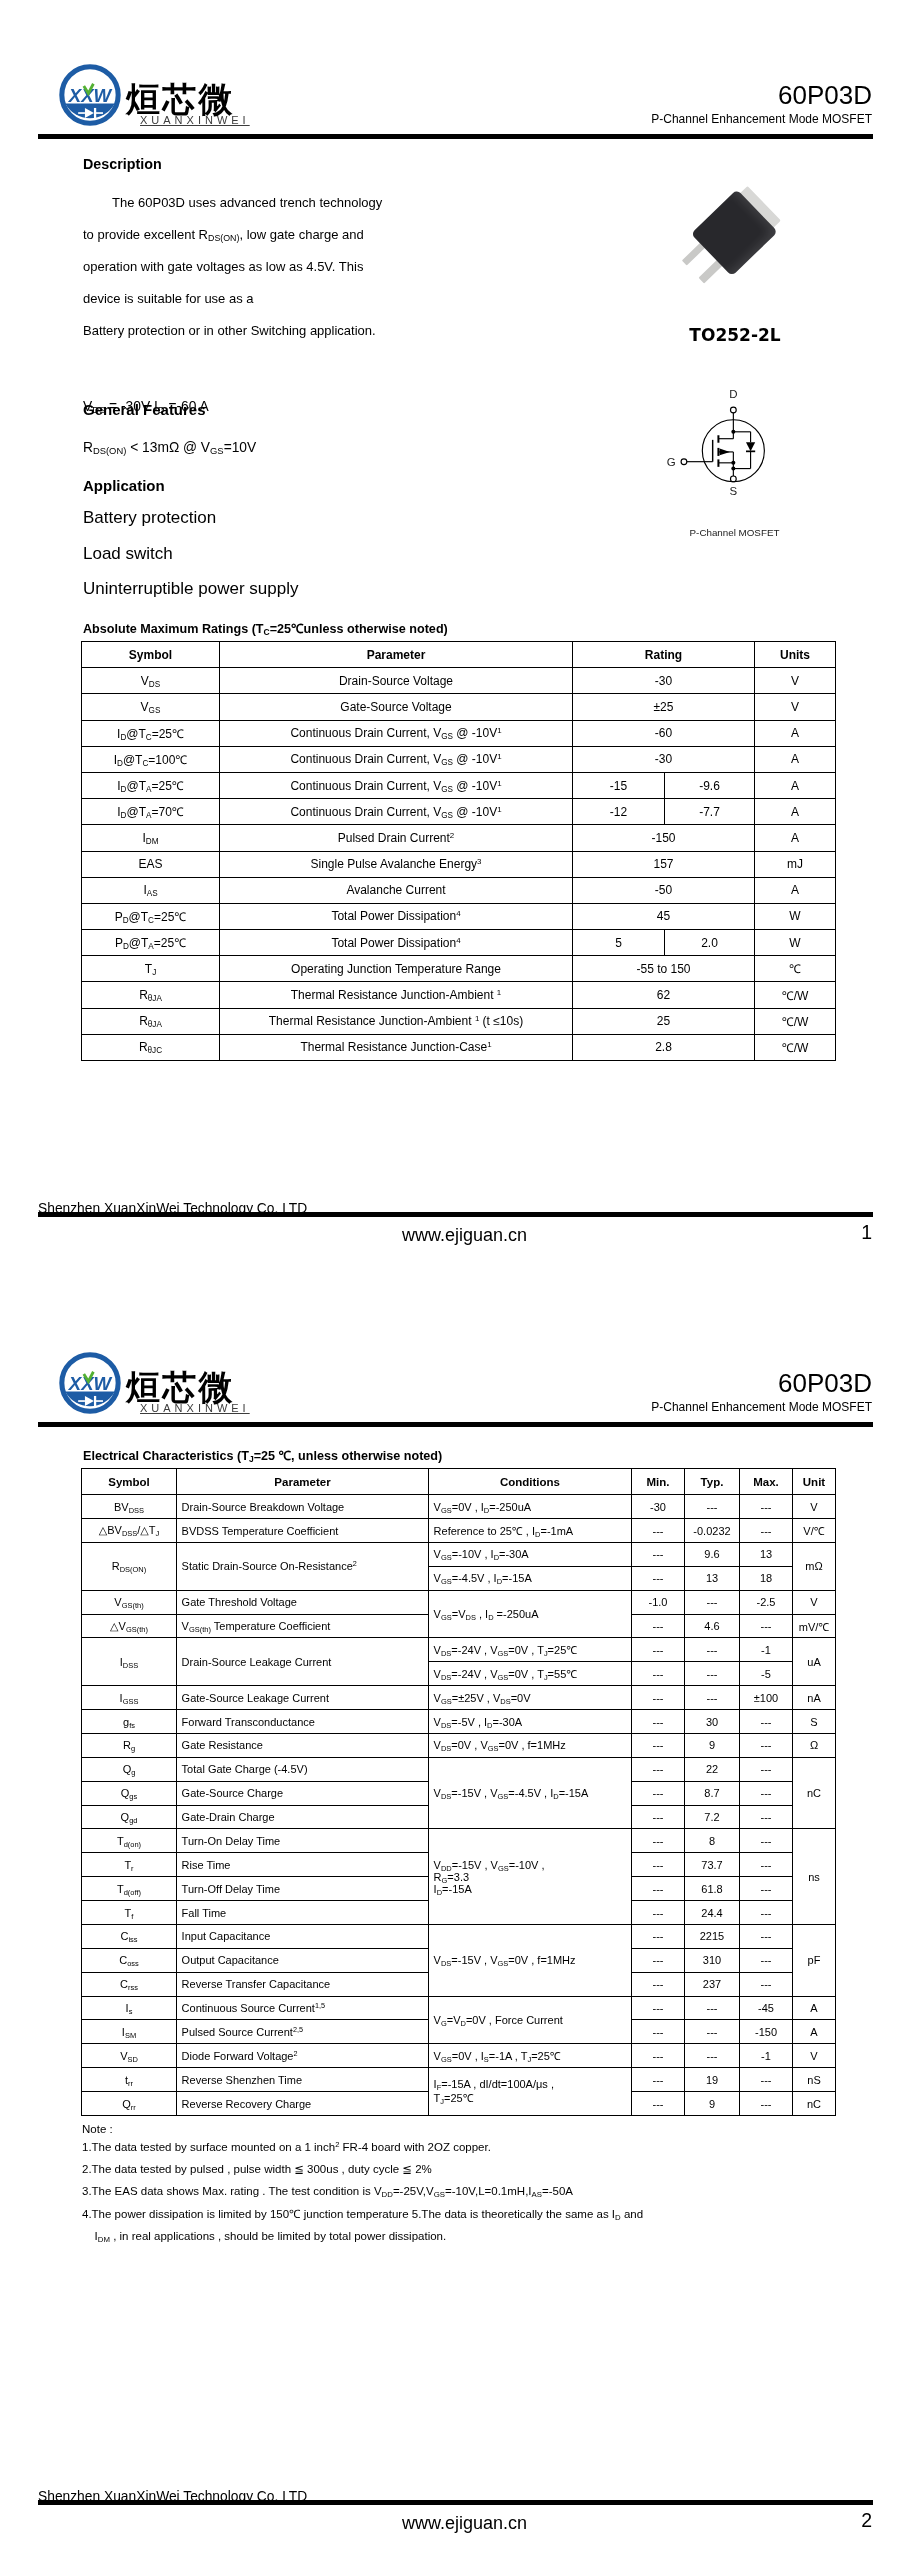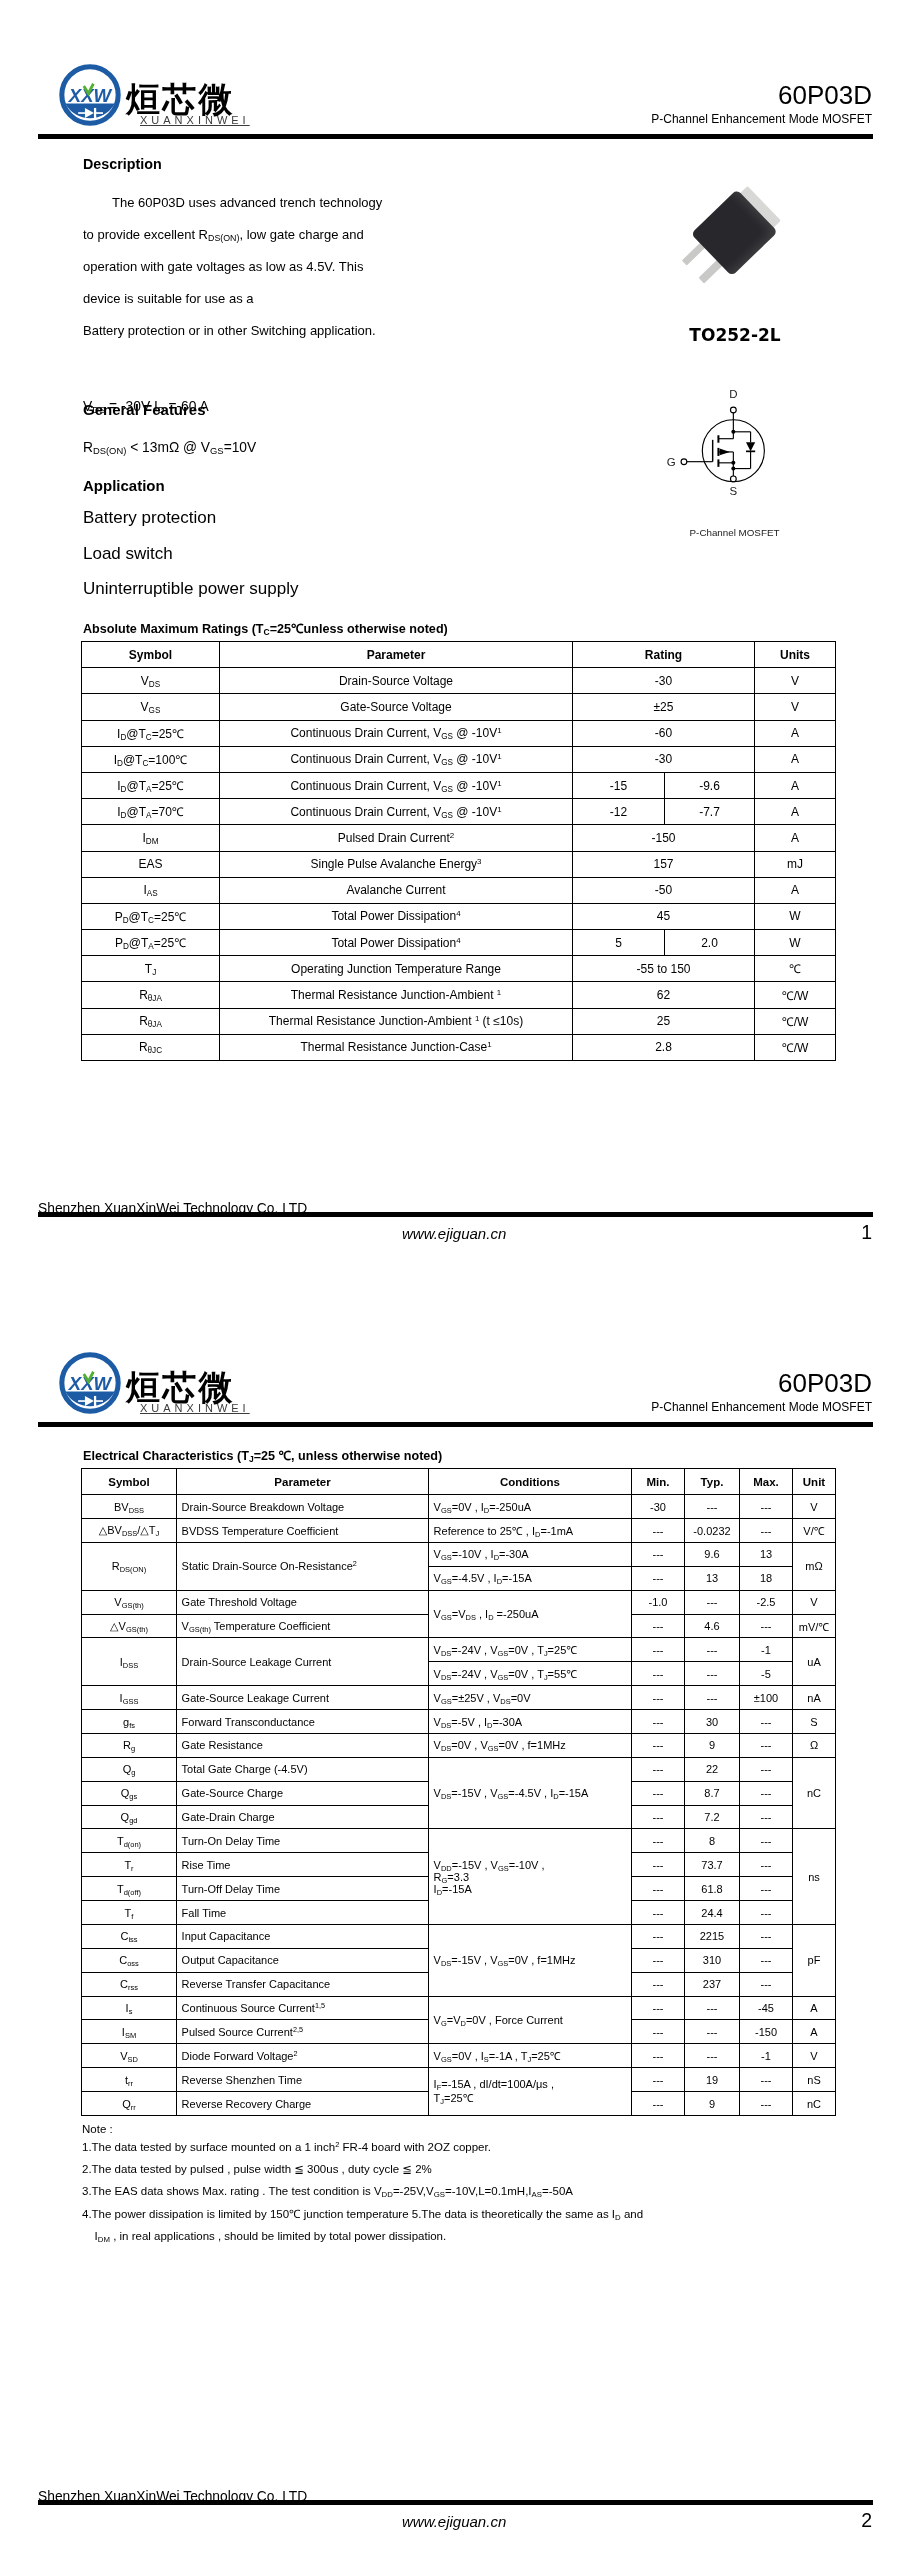--- a/index.html
+++ b/index.html
@@ -56,21 +56,21 @@
   #ec-table td.left{text-align:left;padding-left:4.6px;}
 
   
   .notes{position:absolute;left:82px;top:835px;width:757px;font-size:11.5px;}
   .notes .note-label{margin-bottom:5.7px;}
   .notes .list-item{margin-bottom:9.2px;white-space:nowrap;}
   .notes .list-item:last-child{padding-left:12.6px;}
 
   
   .footer-company{position:absolute;left:38px;top:1201px;font-size:13.8px;}
-  .footer-site{position:absolute;left:402px;top:1225px;font-size:15px;font-style:italic;}
+  .footer-site{position:absolute;left:402px;top:1225px;font-size:18px;}
   .footer-page{position:absolute;right:38px;top:1221px;font-size:19.5px;}
 </style>
 </head>
 <body>
 
 <div class="page" id="page1">
 
   <svg class="logo-svg" viewBox="0 0 110 110">
     <circle cx="55" cy="55" r="50" fill="#ffffff" stroke="#1d5ca5" stroke-width="9"></circle>
     <text x="55" y="67" text-anchor="middle" font-size="33" font-weight="bold" fill="#1d5ca5" font-family="Liberation Sans, sans-serif" font-style="italic">XXW</text>

